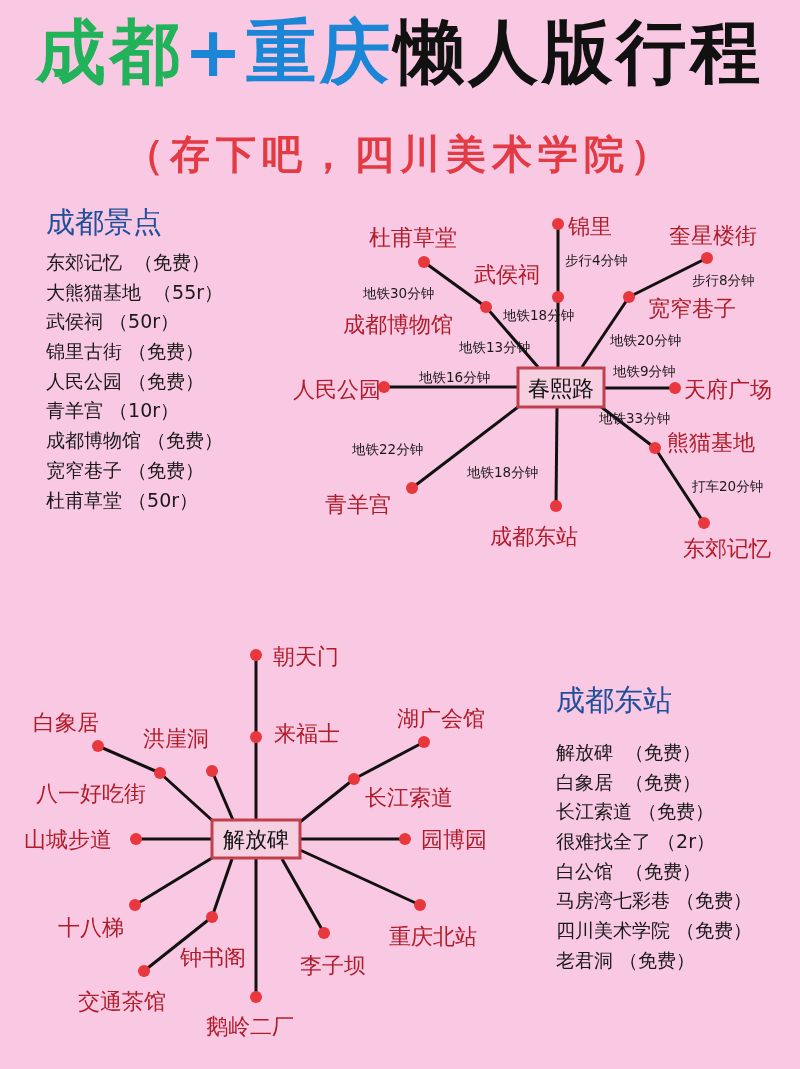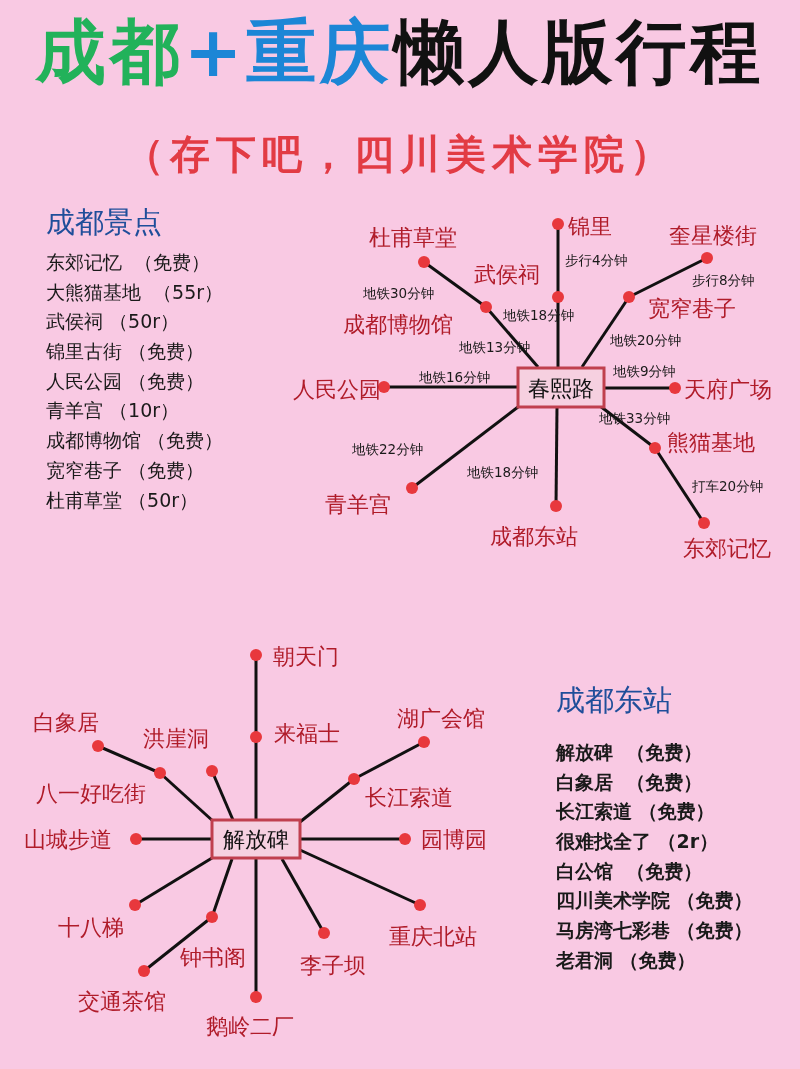--- a/index.html
+++ b/index.html
@@ -50,28 +50,28 @@
   <li>武侯祠 （50r）</li>
   <li>锦里古街 （免费）</li>
   <li>人民公园 （免费）</li>
   <li>青羊宫 （10r）</li>
   <li>成都博物馆 （免费）</li>
   <li>宽窄巷子 （免费）</li>
   <li>杜甫草堂 （50r）</li>
 </ul>
 
 <div class="section-head" style="left:556px; top:680px;">成都东站</div>
-<ul class="list" style="left:556px; top:738px;font-weight:bold;">
+<ul class="list" style="left:556px; top:738px;">
   <li>解放碑  （免费）</li>
   <li>白象居  （免费）</li>
   <li>长江索道 （免费）</li>
   <li>很难找全了 （2r）</li>
   <li>白公馆  （免费）</li>
+  <li>马房湾七彩巷 （免费）</li>
   <li>四川美术学院 （免费）</li>
-  <li>马房湾七彩巷 （免费）</li>
   <li>老君洞 （免费）</li>
 </ul>
 
 <svg class="diagram" width="800" height="1069" viewBox="0 0 800 1069">
 
   <g>
 
     <line class="edge" x1="424" y1="262" x2="486" y2="307"></line>
     <line class="edge" x1="486" y1="307" x2="538" y2="367"></line>
     <line class="edge" x1="558" y1="224" x2="558" y2="297"></line>

